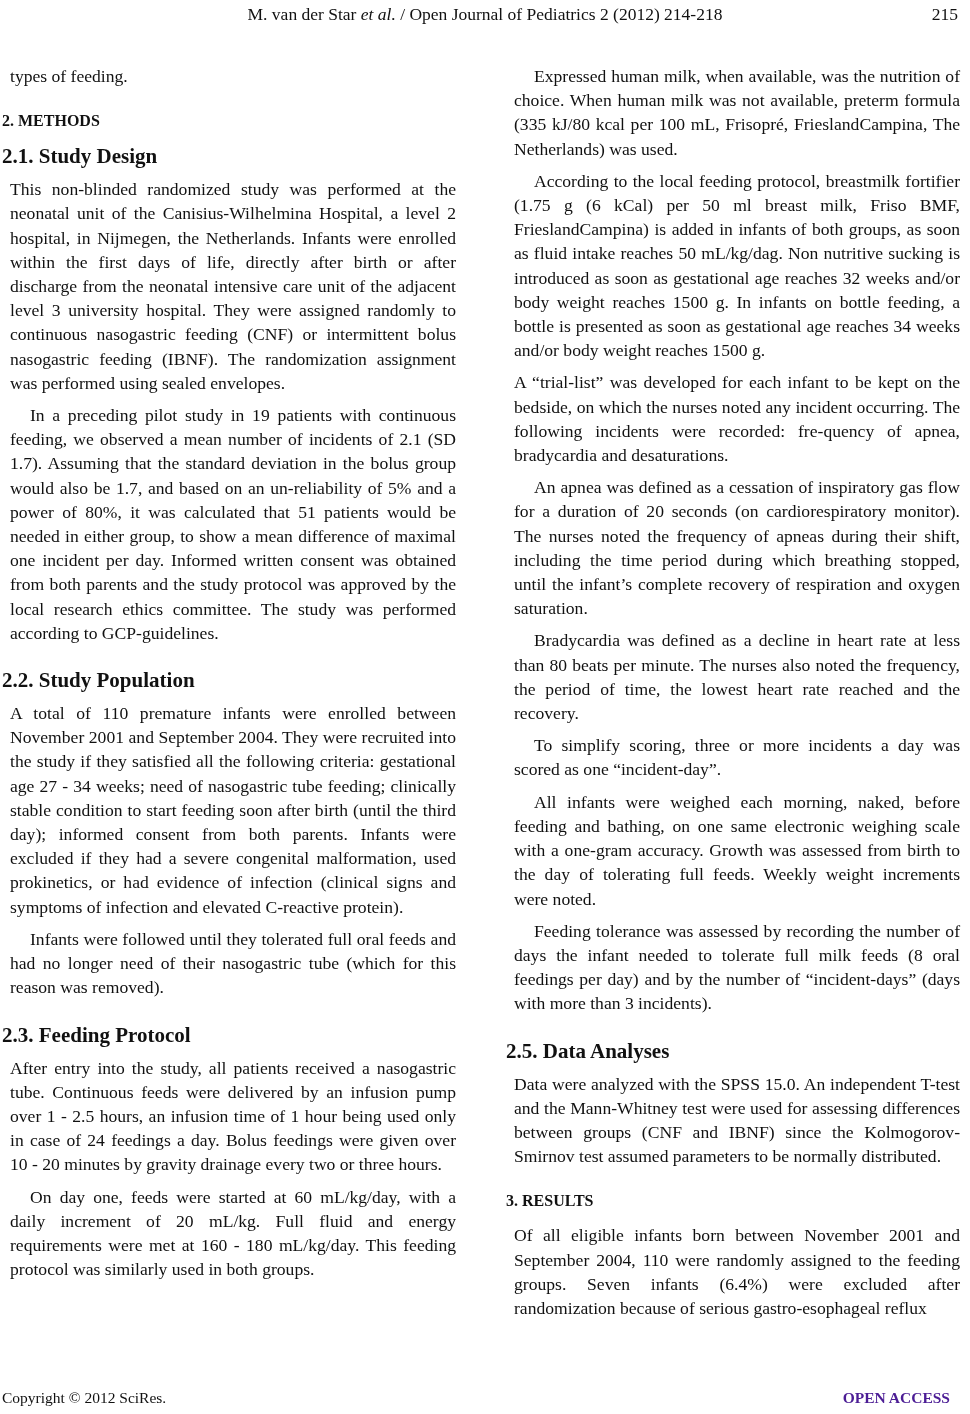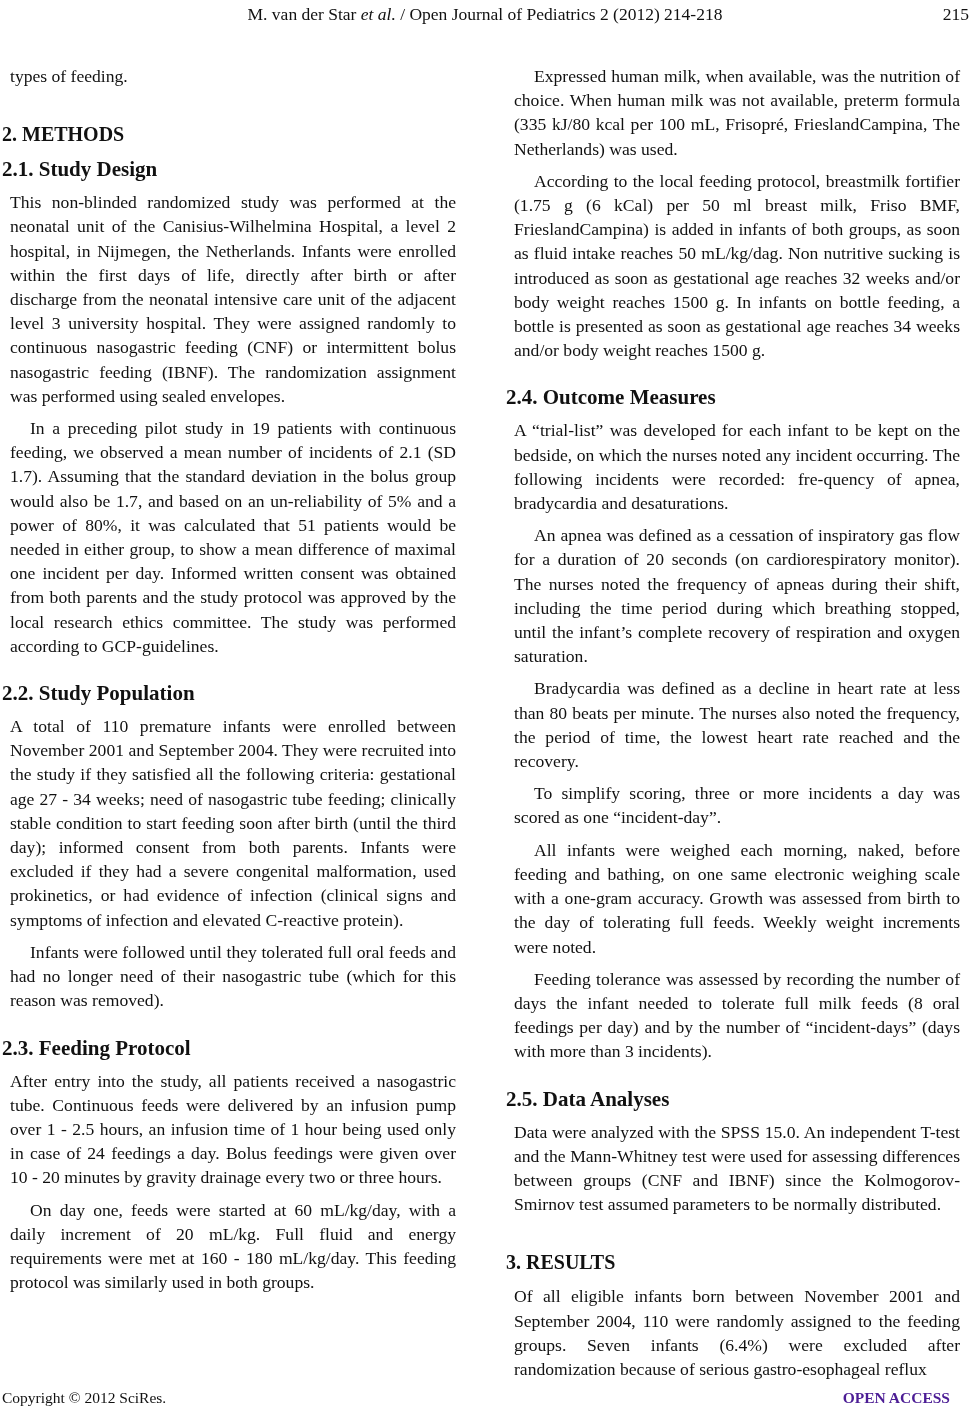--- a/index.html
+++ b/index.html
@@ -7,36 +7,36 @@
       width: 970px; height: 1414px; position: relative; overflow: hidden;
       font-family: "Liberation Serif", "DejaVu Serif", serif;
       color: #111111;
     }
     .running-head {
       position: absolute; top: 2px; left: 0; width: 970px; height: 24px;
       font-size: 17.5px; line-height: 24px;
     }
     .running-head .title { position: absolute; left: 0; width: 970px; text-align: center; }
     .running-head .title i { font-style: italic; }
-    .running-head .page-num { position: absolute; right: 1px; top: 0; }
+    .running-head .page-num { position: absolute; right: 12px; top: 0; }
 
     .col {
       position: absolute; top: 56px; width: 462px;
       font-size: 17.6px; line-height: 24.2px;
       text-align: justify; hyphens: none;
     }
     .col-left { left: 2px; }
     .col-right { left: 506px; }
 
     .col p { margin: 8px; }
     .col p.indent { text-indent: 20px; }
     .col p.noindent { text-indent: 0; }
 
     h2.sec {
-      font-size: 20px; font-weight: bold; margin: 32px 0 8px 0; line-height: 28px;
+      font-size: 16px; font-weight: bold; margin: 19px 0 8px 0; line-height: 28px;
     }
     h3.sub {
       font-size: 21px; font-weight: bold; margin: 0 0 8px 0; line-height: 26px;
     }
     h3.sub.gap { margin-top: 22px; }
     h3.sub.gap-small { margin-top: 0; }
 
     .footer {
       position: absolute; left: 0; top: 1386px; width: 954px; height: 24px;
       font-size: 15.5px; line-height: 24px;
@@ -64,21 +64,20 @@
   <p class="noindent">A total of 110 premature infants were enrolled between November 2001 and September 2004. They were recruited into the study if they satisfied all the following criteria: gestational age 27 - 34 weeks; need of nasogastric tube feeding; clinically stable condition to start feeding soon after birth (until the third day); informed consent from both parents. Infants were excluded if they had a severe congenital malformation, used prokinetics, or had evidence of infection (clinical signs and symptoms of infection and elevated C-reactive protein).</p>
   <p class="indent">Infants were followed until they tolerated full oral feeds and had no longer need of their nasogastric tube (which for this reason was removed).</p>
   <h3 class="sub gap">2.3. Feeding Protocol</h3>
   <p class="noindent">After entry into the study, all patients received a nasogastric tube. Continuous feeds were delivered by an infusion pump over 1 - 2.5 hours, an infusion time of 1 hour being used only in case of 24 feedings a day. Bolus feedings were given over 10 - 20 minutes by gravity drainage every two or three hours.</p>
   <p class="indent">On day one, feeds were started at 60 mL/kg/day, with a daily increment of 20 mL/kg. Full fluid and energy requirements were met at 160 - 180 mL/kg/day. This feeding protocol was similarly used in both groups.</p>
 </div>
 
 <div class="col col-right">
   <p class="indent">Expressed human milk, when available, was the nutrition of choice. When human milk was not available, preterm formula (335 kJ/80 kcal per 100 mL, Frisopré, FrieslandCampina, The Netherlands) was used.</p>
   <p class="indent">According to the local feeding protocol, breastmilk fortifier (1.75 g (6 kCal) per 50 ml breast milk, Friso BMF, FrieslandCampina) is added in infants of both groups, as soon as fluid intake reaches 50 mL/kg/dag. Non nutritive sucking is introduced as soon as gestational age reaches 32 weeks and/or body weight reaches 1500 g. In infants on bottle feeding, a bottle is presented as soon as gestational age reaches 34 weeks and/or body weight reaches 1500 g.</p>
-  <h3 class="sub gap">2.4. Outcome Measures</h3>
   <p class="noindent">A “trial-list” was developed for each infant to be kept on the bedside, on which the nurses noted any incident occurring. The following incidents were recorded: fre-quency of apnea, bradycardia and desaturations.</p>
   <p class="indent">An apnea was defined as a cessation of inspiratory gas flow for a duration of 20 seconds (on cardiorespiratory monitor). The nurses noted the frequency of apneas during their shift, including the time period during which breathing stopped, until the infant’s complete recovery of respiration and oxygen saturation.</p>
   <p class="indent">Bradycardia was defined as a decline in heart rate at less than 80 beats per minute. The nurses also noted the frequency, the period of time, the lowest heart rate reached and the recovery.</p>
   <p class="indent">To simplify scoring, three or more incidents a day was scored as one “incident-day”.</p>
   <p class="indent">All infants were weighed each morning, naked, before feeding and bathing, on one same electronic weighing scale with a one-gram accuracy. Growth was assessed from birth to the day of tolerating full feeds. Weekly weight increments were noted.</p>
   <p class="indent">Feeding tolerance was assessed by recording the number of days the infant needed to tolerate full milk feeds (8 oral feedings per day) and by the number of “incident-days” (days with more than 3 incidents).</p>
   <h3 class="sub gap">2.5. Data Analyses</h3>
   <p class="noindent">Data were analyzed with the SPSS 15.0. An independent T-test and the Mann-Whitney test were used for assessing differences between groups (CNF and IBNF) since the Kolmogorov-Smirnov test assumed parameters to be normally distributed.</p>
   <h2 class="sec">3. RESULTS</h2>
   <p class="noindent">Of all eligible infants born between November 2001 and September 2004, 110 were randomly assigned to the feeding groups. Seven infants (6.4%) were excluded after randomization because of serious gastro-esophageal reflux</p>

